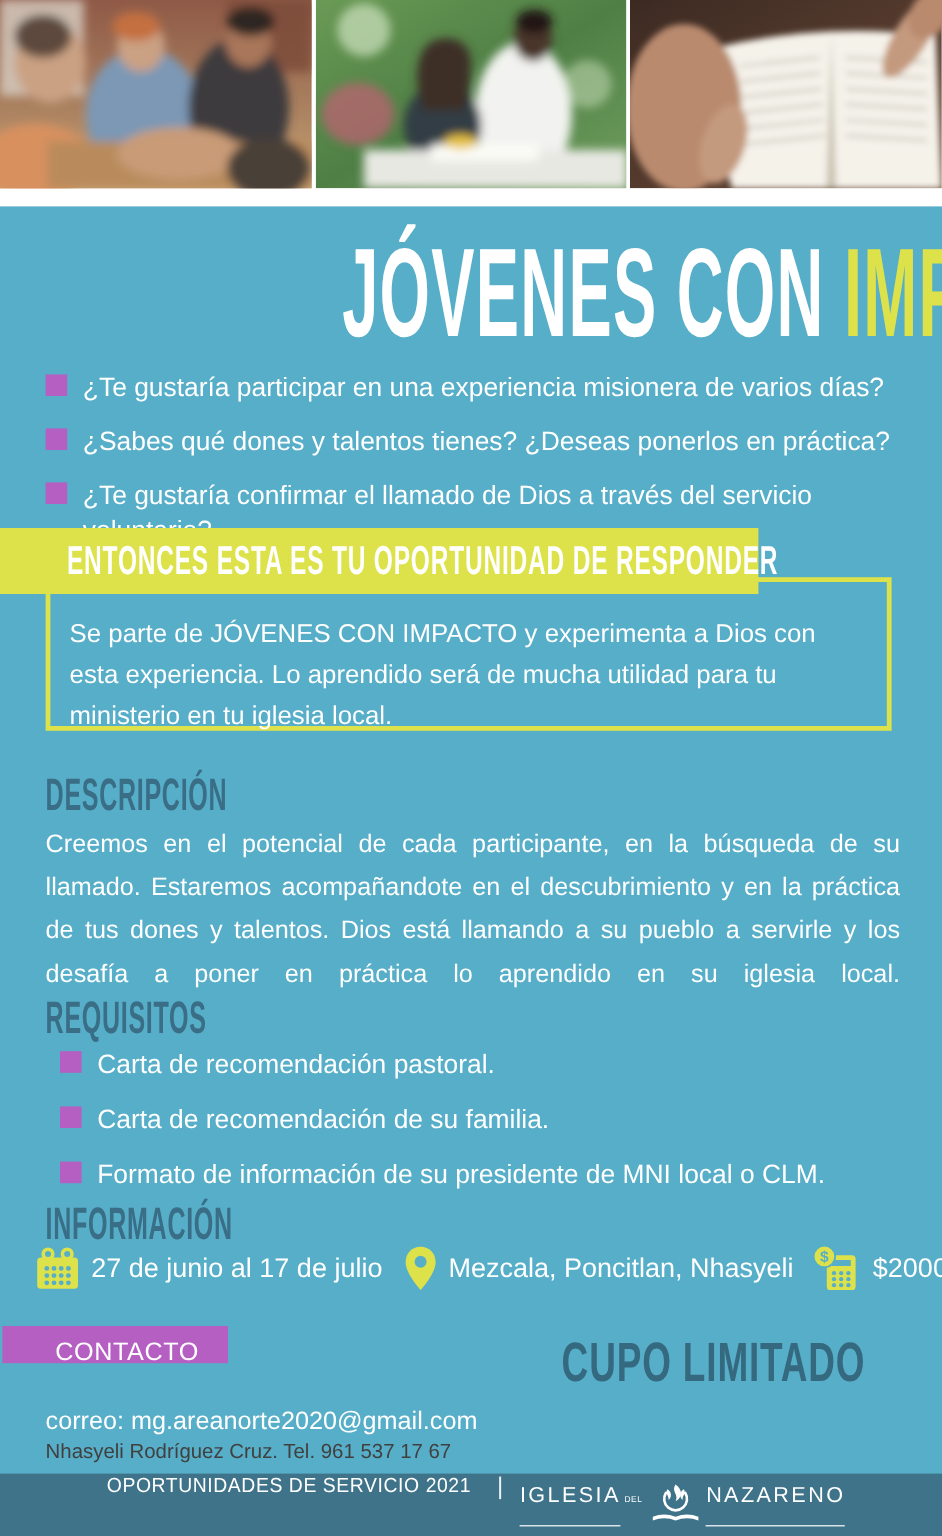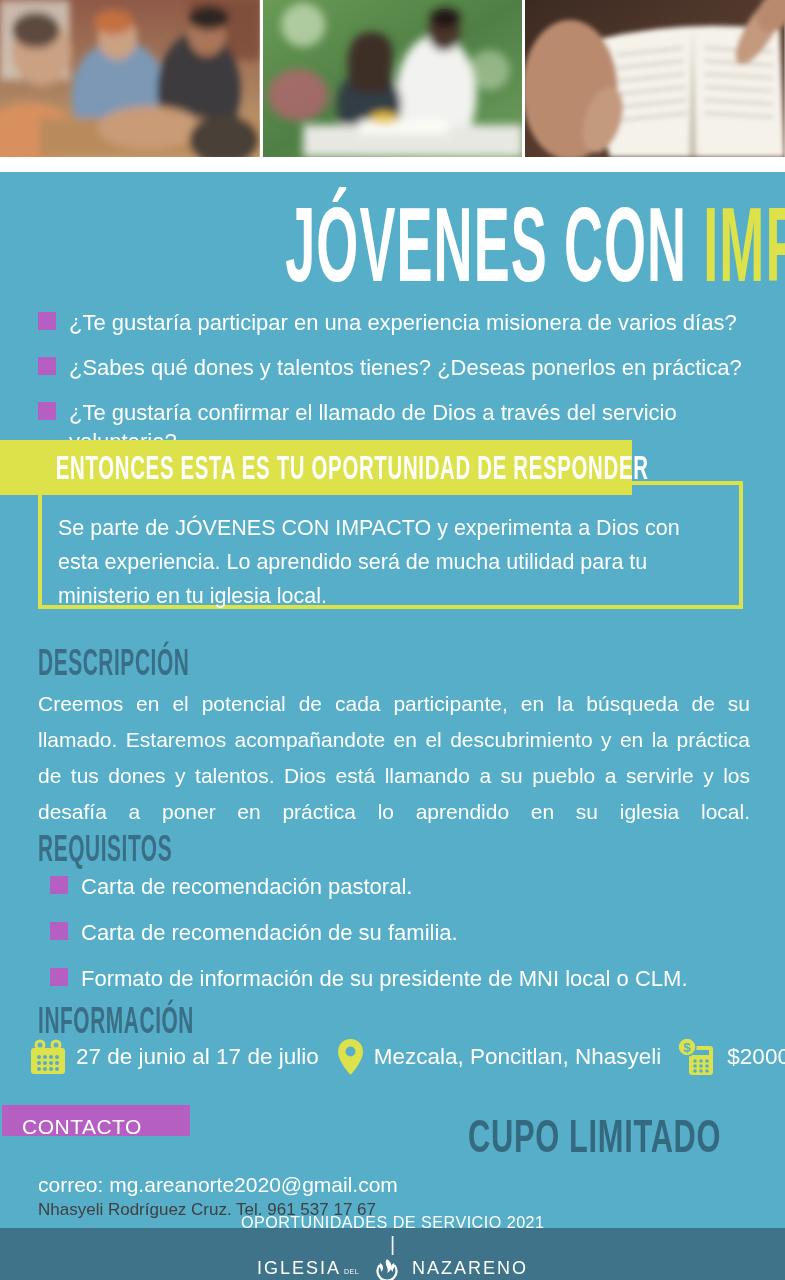--- a/index.html
+++ b/index.html
@@ -72,35 +72,34 @@
   .info-item { display:flex; align-items:center; }
   .info-text { font-size:22.5px; white-space:nowrap; }
   .info-icon { margin-right:10px; display:flex; align-items:center; }
   .currency { font-size:13px; margin-left:6px; letter-spacing:1px; }
   .gap-a { margin-left:18px; } .gap-b { margin-left:16px; }
   
   .contact-bar {
     position:absolute; top:1105px; left:2px; width:188px; height:31px;
     background:#B55FC3; display:flex; align-items:center;
   }
-  .contact-label { color:#ffffff; font-size:21px; padding-left:20px; letter-spacing:0.5px;margin-top:12px; }
+  .contact-label { color:#ffffff; font-size:21px; padding-left:44px; letter-spacing:0.5px;margin-top:12px; }
   .contact-line1 { position:absolute; top:1200px; left:38px; color:#404040; font-size:17px; }
   .contact-line2 { position:absolute; top:1173px; left:38px; color:#ffffff; font-size:21px; }
   
   .cupo {
     position:absolute; top:1110px; left:468px;
     color:#35697F; font-weight:bold; font-size:44px; white-space:nowrap;
     transform:scale(0.70,1.05); transform-origin:left top; letter-spacing:1px;
   }
   
   .footer {
     position:absolute; bottom:0; left:0; width:785px; height:52px;
-    background:#3F7389; display:flex; align-items:center; justify-content:center;
+    background:#3F7389; display:flex; justify-content:center;
     color:#ffffff;
-    flex-direction:column;
   }
   .footer-program { font-size:17px; letter-spacing:0.5px; transform:scaleX(0.95); }
   .footer-sep { font-size:20px; margin:0 14px; font-weight:lighter; opacity:0.9; }
   .church-lockup { display:flex; align-items:center; }
   .church-word {
     font-size:18px; letter-spacing:2px; border-bottom:1.5px solid #ffffff; padding-bottom:14px;
   }
   .church-del { font-size:7px; margin:0 3px 8px 3px; letter-spacing:0.5px; }
   .church-logo { margin:0 4px; }
 </style>

